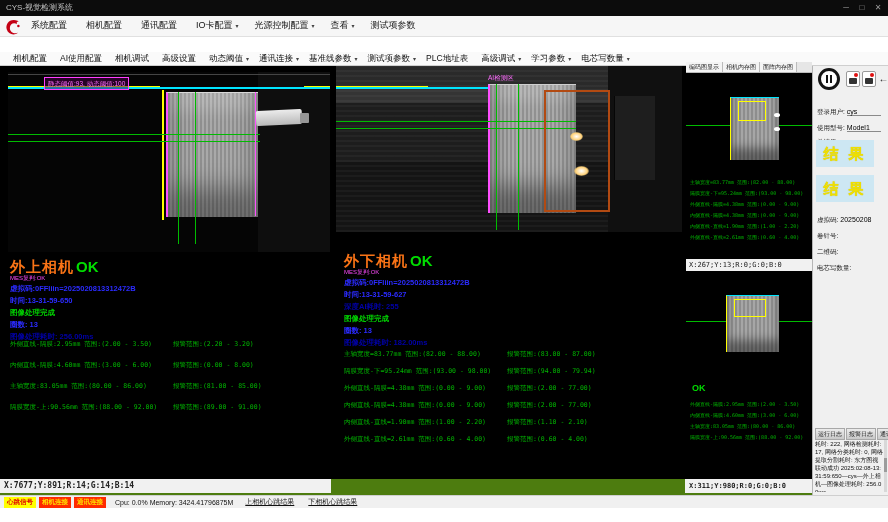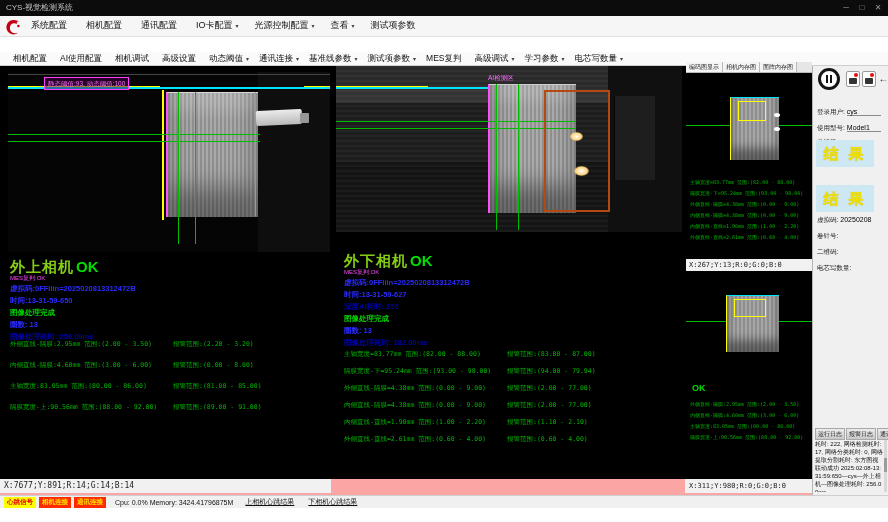--- a/index.html
+++ b/index.html
@@ -59,21 +59,21 @@
   .ci-gh1{position:absolute;left:0;top:55px;width:240px;height:1px;background:#00bb00;}
   .ci-gh2{position:absolute;left:0;top:62px;width:240px;height:1px;background:#00bb00;}
   .ci-orange{position:absolute;left:208px;top:24px;width:62px;height:118px;border:2px solid #b24a12;}
   .ci-spot1{position:absolute;left:234px;top:66px;width:13px;height:9px;border-radius:50%;background:radial-gradient(#ffffff,#ffd27a 55%,rgba(255,160,40,0) 80%);}
   .ci-spot2{position:absolute;left:238px;top:100px;width:15px;height:10px;border-radius:50%;background:radial-gradient(#ffffff,#ffd27a 55%,rgba(255,160,40,0) 80%);}
   .ci-ailabel{position:absolute;left:152px;top:8px;color:#ff6bff;font-size:6.5px;white-space:nowrap;}
   
   .vtext{position:absolute;color:#ddd;}
   .vt-left{left:10px;top:192px;width:326px;height:230px;}
   .vt-center{left:344px;top:186px;width:340px;height:240px;}
-  .cam-title{font-size:15px;font-weight:bold;color:#84cc16;letter-spacing:1px;}
+  .cam-title{font-size:15px;font-weight:bold;color:#f97316;letter-spacing:1px;}
   .cam-ok{font-size:15px;font-weight:bold;color:#00dd00;margin-left:2px;}
   .mes{position:absolute;left:0;top:16px;font-size:6px;color:#ff4bff;}
   .info-lines{position:absolute;left:0;top:25px;}
   .info-line{font-size:7.5px;font-weight:bold;line-height:12px;white-space:nowrap;}
   .c-blue{color:#2b2bff;}.c-green{color:#00d200;}.c-dblue{color:#0000a8;}
   .m-rows{position:absolute;left:0;width:330px;}
   .vt-left .m-rows{top:82px;}
   .vt-center .m-rows{top:98px;}
   .m-row{position:relative;height:21px;}
   .vt-center .m-row{height:17px;}
@@ -94,21 +94,21 @@
   .sm-ybox2{position:absolute;left:48px;top:28px;width:30px;height:16px;border:1px solid #ffff00;}
   .sm-gh{position:absolute;left:0;width:126px;height:1px;background:#00bb00;}
   .sm-spot{position:absolute;width:6px;height:4px;background:#fff;border-radius:50%;}
   .sm-lines{position:absolute;left:4px;}
   .sm-img1 .sm-lines{top:104px;}
   .sm-img2 .sm-lines{top:128px;}
   .tiny-line{font-family:"DejaVu Sans Mono",monospace;font-size:5px;line-height:11px;color:#00b400;white-space:nowrap;}
   .sm-ok{position:absolute;left:6px;top:112px;font-size:9px;font-weight:bold;color:#00dd00;}
   .sm-cap{position:absolute;left:0;top:197px;width:126px;height:12px;background:#f1f1f1;font-family:"DejaVu Sans Mono",monospace;font-size:7px;line-height:12px;color:#222;padding-left:3px;box-sizing:border-box;}
   
-  .caprow{position:absolute;left:0;top:479px;width:812px;height:16px;background:#fca5a5;}
+  .caprow{position:absolute;left:0;top:479px;width:812px;height:16px;background:#4d7c0f;font-weight:bold;}
   .cap{position:absolute;top:0;height:14px;background:#f1f1f1;font-family:"DejaVu Sans Mono",monospace;font-size:8px;line-height:14px;color:#222;padding-left:4px;box-sizing:border-box;}
   .cap-l{left:0;width:331px;}
   .cap-c{left:334px;width:347px;}
   .cap-r{left:685px;width:127px;font-size:7px;}
   
   .sidebar{position:absolute;left:812px;top:66px;width:76px;height:429px;background:#f0f0f0;border-left:1px solid #b5b5b5;box-sizing:border-box;}
   .sb-pause{position:absolute;left:5px;top:2px;width:22px;height:22px;border-radius:50%;border:3px solid #141414;background:#fff;box-sizing:border-box;cursor:pointer;}
   .sb-pause::before,.sb-pause::after{content:"";position:absolute;top:4px;width:2px;height:8px;background:#141414;}
   .sb-pause::before{left:5px;}.sb-pause::after{left:9px;}
   .sb-btn{position:absolute;top:5px;width:14px;height:16px;background:#fff;border:1px solid #9a9a9a;border-radius:2px;box-sizing:border-box;cursor:pointer;}
@@ -116,21 +116,21 @@
   .sb-btn::after{content:"";position:absolute;right:1px;top:1px;width:4px;height:4px;background:#e01010;border-radius:50%;}
   .sb-btn1{left:33px;}.sb-btn2{left:49px;}
   .sb-arrow{position:absolute;left:65px;top:5px;width:11px;height:16px;font-size:10px;line-height:16px;text-align:center;color:#1a1a1a;font-weight:bold;cursor:pointer;}
   .sb-row{position:absolute;left:4px;width:70px;height:12px;}
   .sb-label{font-size:6.5px;color:#222;}
   .sb-value{font-size:7px;color:#000;margin-left:2px;}
   .sb-input{display:inline-block;min-width:34px;border-bottom:1px solid #8a8a8a;}
   .r-user{top:34px;}.r-model{top:50px;}.r-total{top:64px;}
   .r-vcode{top:142px;}.r-needle{top:158px;}.r-qr{top:174px;}.r-count{top:190px;}
   .sb-results{position:absolute;left:3px;top:74px;}
-  .result-block{width:58px;height:27px;background:#cde7f3;color:#efe000;font-weight:bold;font-size:15px;text-align:center;line-height:27px;letter-spacing:3px;margin-bottom:18px;text-shadow:0 0 1px #c8b400;}
+  .result-block{width:58px;height:27px;background:#cde7f3;color:#efe000;font-weight:bold;font-size:15px;text-align:center;line-height:27px;letter-spacing:3px;margin-bottom:8px;text-shadow:0 0 1px #c8b400;}
   .sb-logtabs{position:absolute;left:2px;top:362px;display:flex;gap:1px;}
   .log-tab{font-size:6px;line-height:8px;background:linear-gradient(#ececec,#c9c9c9);border:1px solid #a8a8a8;padding:1px 2px;color:#222;white-space:nowrap;cursor:default;}
   .sb-log{position:absolute;left:2px;top:374px;width:68px;height:52px;font-size:6px;line-height:8px;color:#111;overflow:hidden;word-break:break-all;}
   .sb-scroll{position:absolute;right:1px;top:374px;width:3px;height:52px;background:#d8d8d8;}
   .sb-scroll i{position:absolute;left:0;top:18px;width:3px;height:14px;background:#9c9c9c;}
   
   .statusbar{position:absolute;left:0;top:495px;width:888px;height:13px;background:#f0f0f0;border-top:1px solid #cfcfcf;display:flex;align-items:center;padding-left:4px;box-sizing:border-box;}
   .badge{font-size:6.5px;font-weight:bold;padding:1px 3px;margin-right:3px;white-space:nowrap;}
   .badge-yellow{background:#ffff00;color:#e00000;}
   .badge-red{background:#ff2a00;color:#ffe000;}
@@ -187,21 +187,21 @@
       <span class="tool-item"><span>高级设置</span><span class="dd"></span></span>
 
       <span class="tool-item"><span>动态阈值</span><span class="dd">▾</span></span>
 
       <span class="tool-item"><span>通讯连接</span><span class="dd">▾</span></span>
 
       <span class="tool-item"><span>基准线参数</span><span class="dd">▾</span></span>
 
       <span class="tool-item"><span>测试项参数</span><span class="dd">▾</span></span>
 
-      <span class="tool-item"><span>MES复判</span><span class="dd"></span></span>
+      <span class="tool-item"><span>PLC地址表</span><span class="dd"></span></span>
 
       <span class="tool-item"><span>高级调试</span><span class="dd">▾</span></span>
 
       <span class="tool-item"><span>学习参数</span><span class="dd">▾</span></span>
 
       <span class="tool-item"><span>电芯写数量</span><span class="dd">▾</span></span>
     </div>
 
   <div class="main">
 

